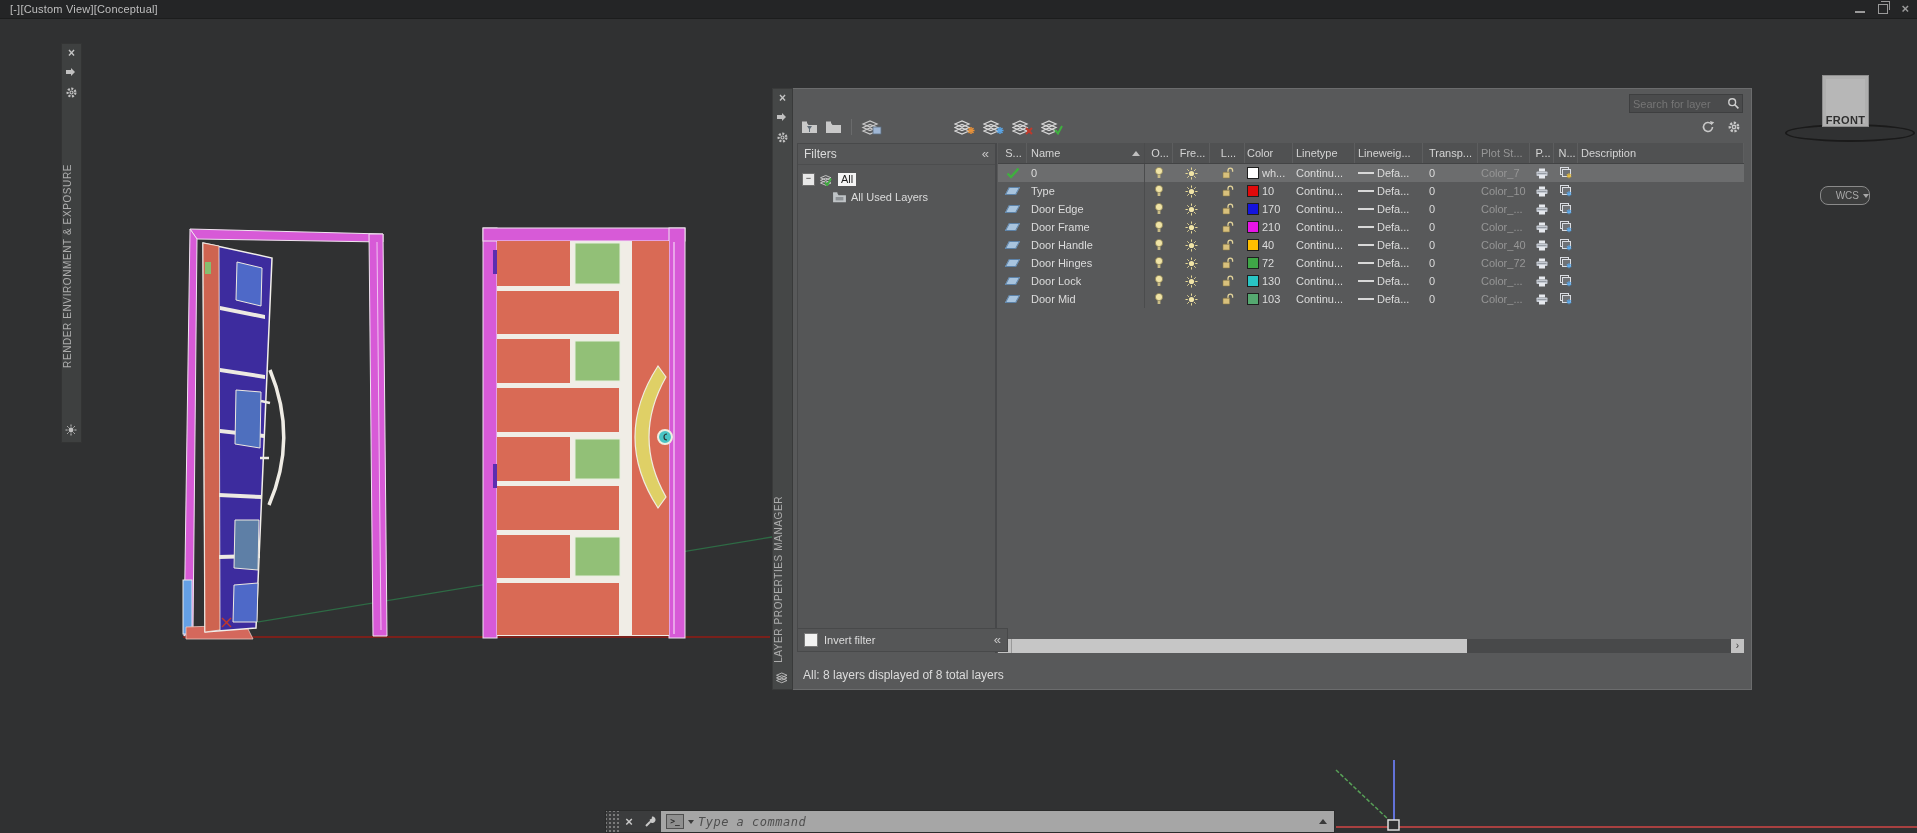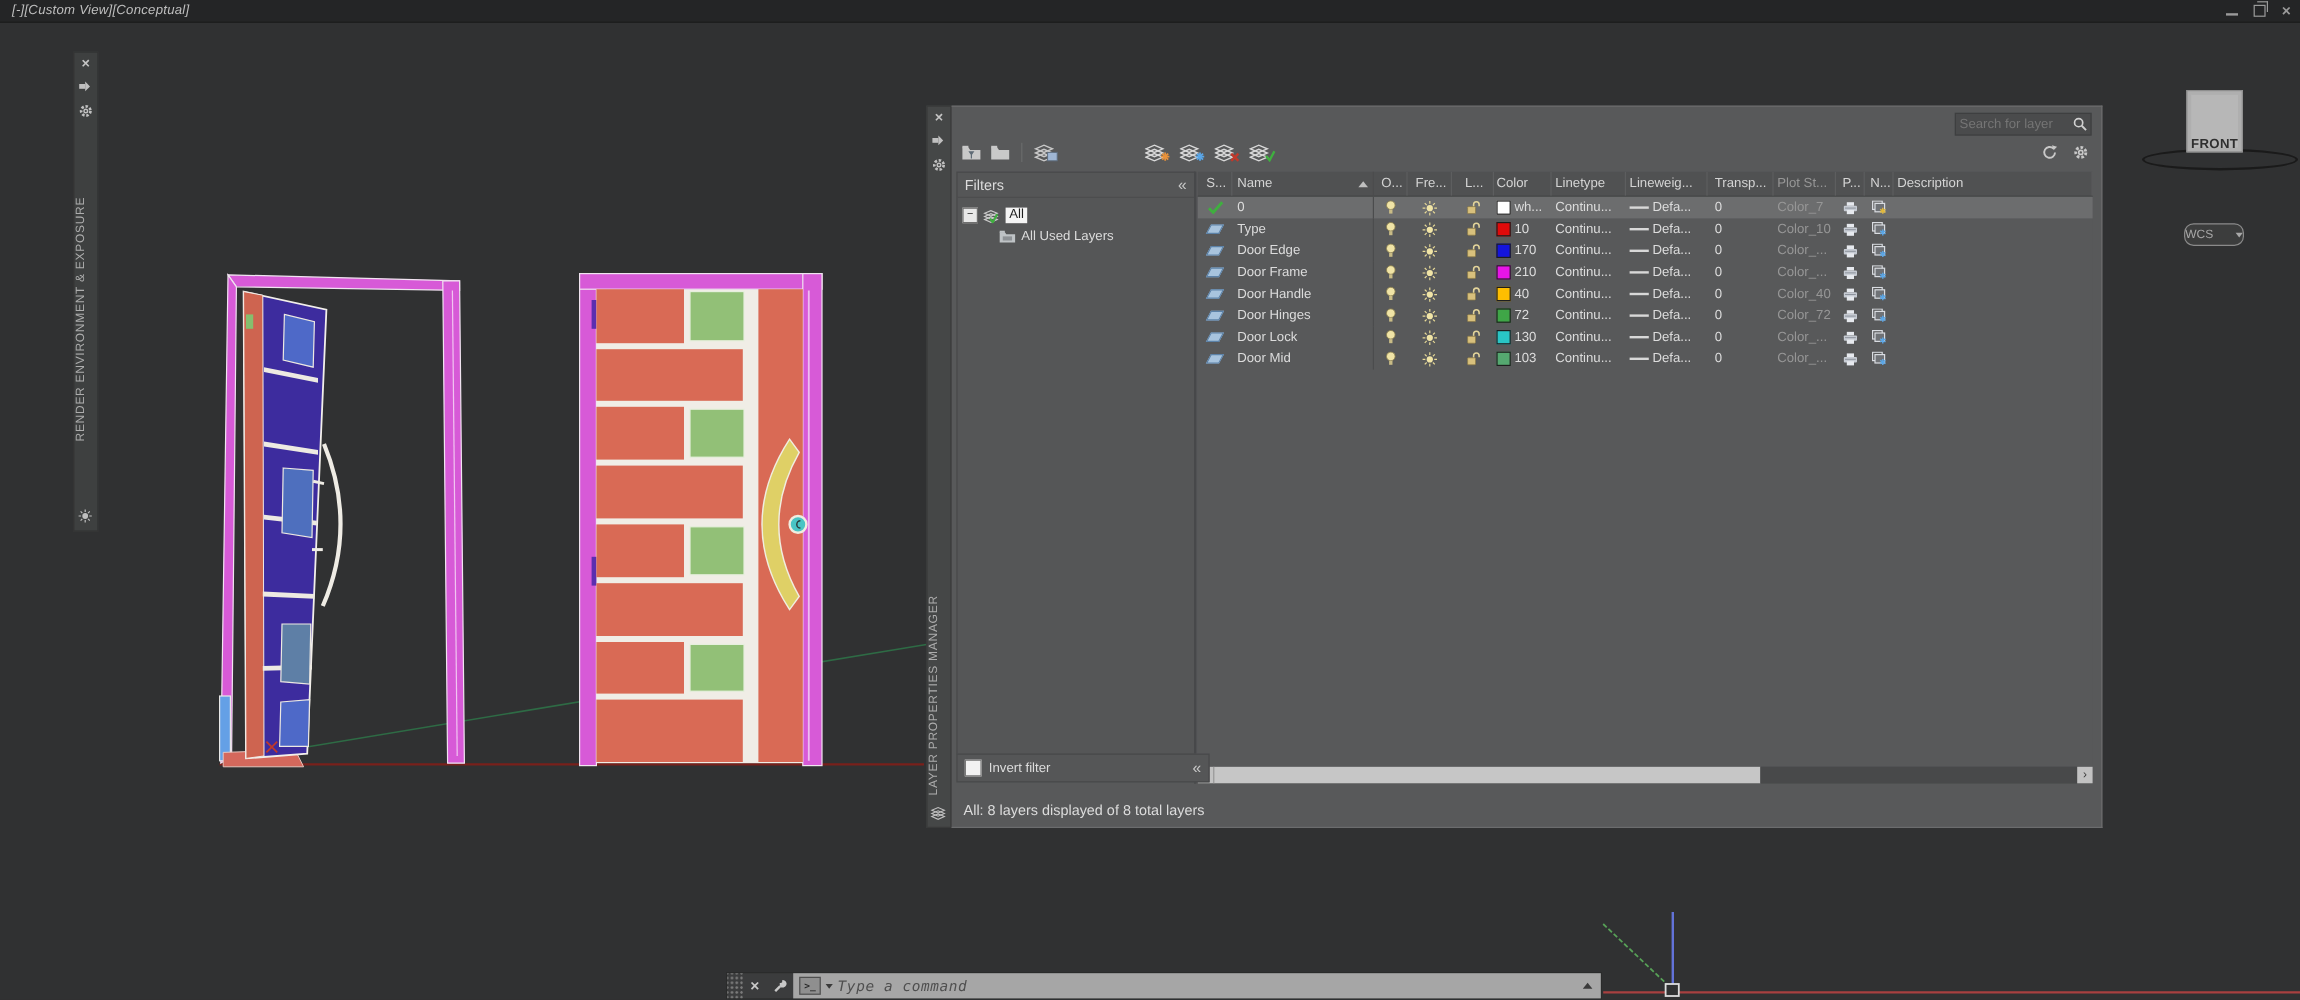--- a/index.html
+++ b/index.html
@@ -3,21 +3,21 @@
 <meta charset="utf-8">
 <style>
   html,body{margin:0;padding:0;}
   body{
     width:1917px;height:833px;position:relative;overflow:hidden;
     background:#303132;font-family:"Liberation Sans",sans-serif;
     -webkit-font-smoothing:antialiased;
   }
   
   .topbar{position:absolute;left:0;top:0;width:100%;height:18px;background:#242526;border-bottom:1px solid #1c1d1d;z-index:4;}
-  .view-label{position:absolute;left:10px;top:3px;font-size:11px;color:#BFBFBF;letter-spacing:.2px;font-style:italic;}
+  .view-label{position:absolute;left:10px;top:3px;font-size:11px;color:#BFBFBF;letter-spacing:.2px;}
   .win-controls{position:absolute;right:8px;top:1px;display:flex;gap:13px;align-items:center;height:16px;}
   .wc-min{width:10px;height:2px;background:#9a9a9a;margin-top:6px;}
   .wc-restore{width:8px;height:8px;border:1.5px solid #9a9a9a;position:relative;}
   .wc-restore::before{content:"";position:absolute;left:2px;top:-4px;width:8px;height:8px;border:1.5px solid #9a9a9a;border-bottom:none;border-left:none;}
   .wc-close{color:#9a9a9a;font-size:13px;font-weight:bold;line-height:16px;}
 
   
   .vp-svg{position:absolute;left:0;top:0;z-index:1;}
 
   
@@ -26,21 +26,21 @@
   .strip-icon{position:absolute;left:3px;}
   .vtitle{position:absolute;left:0;width:100%;display:flex;justify-content:center;
     writing-mode:vertical-rl;transform:rotate(180deg);
     font-size:10px;letter-spacing:.6px;color:#ADADAD;white-space:nowrap;}
   .left-strip .vtitle{top:120px;}
 
   
   .vc-ring{position:absolute;left:1785px;top:124px;width:126px;height:14px;border:2px solid #1A1A1A;border-radius:50%;z-index:2;}
   .vc-face{position:absolute;left:1822px;top:75px;width:45px;height:50px;background:#B7B7B7;border:1px solid #8E8E8E;box-shadow:inset 0 0 0 3px #AFAFAF;display:flex;align-items:flex-end;justify-content:center;z-index:2;}
   .vc-face span{font-size:11px;font-weight:bold;color:#2F2F2F;letter-spacing:.3px;}
-  .wcs-pill{position:absolute;left:1820px;top:186px;width:48px;height:17px;border:1px solid #8A8A8A;border-radius:8px;background:#3C3D3D;display:flex;align-items:center;justify-content:space-between;gap:4px;z-index:2;}
+  .wcs-pill{position:absolute;left:1820px;top:186px;width:48px;height:17px;border:1px solid #8A8A8A;border-radius:8px;background:#3C3D3D;display:flex;align-items:center;justify-content:flex-end;gap:4px;z-index:2;}
   .wcs-pill span{font-size:10px;color:#A8A8A8;}
   .tri-down{width:0;height:0;border-left:3.5px solid transparent;border-right:3.5px solid transparent;border-top:4px solid #A8A8A8;}
 
   
   .palette{position:absolute;left:772px;top:88px;width:980px;height:602px;display:flex;z-index:5;}
   .palette-strip{width:19px;background:#454747;border:1px solid #393a3a;position:relative;}
   .palette-strip .vtitle{bottom:26px;top:auto;}
   .pstack{position:absolute;bottom:5px;left:2px;}
   .palette-body{flex:1;background:#58595A;border:1px solid #6B6C6D;border-left:none;position:relative;}
 

